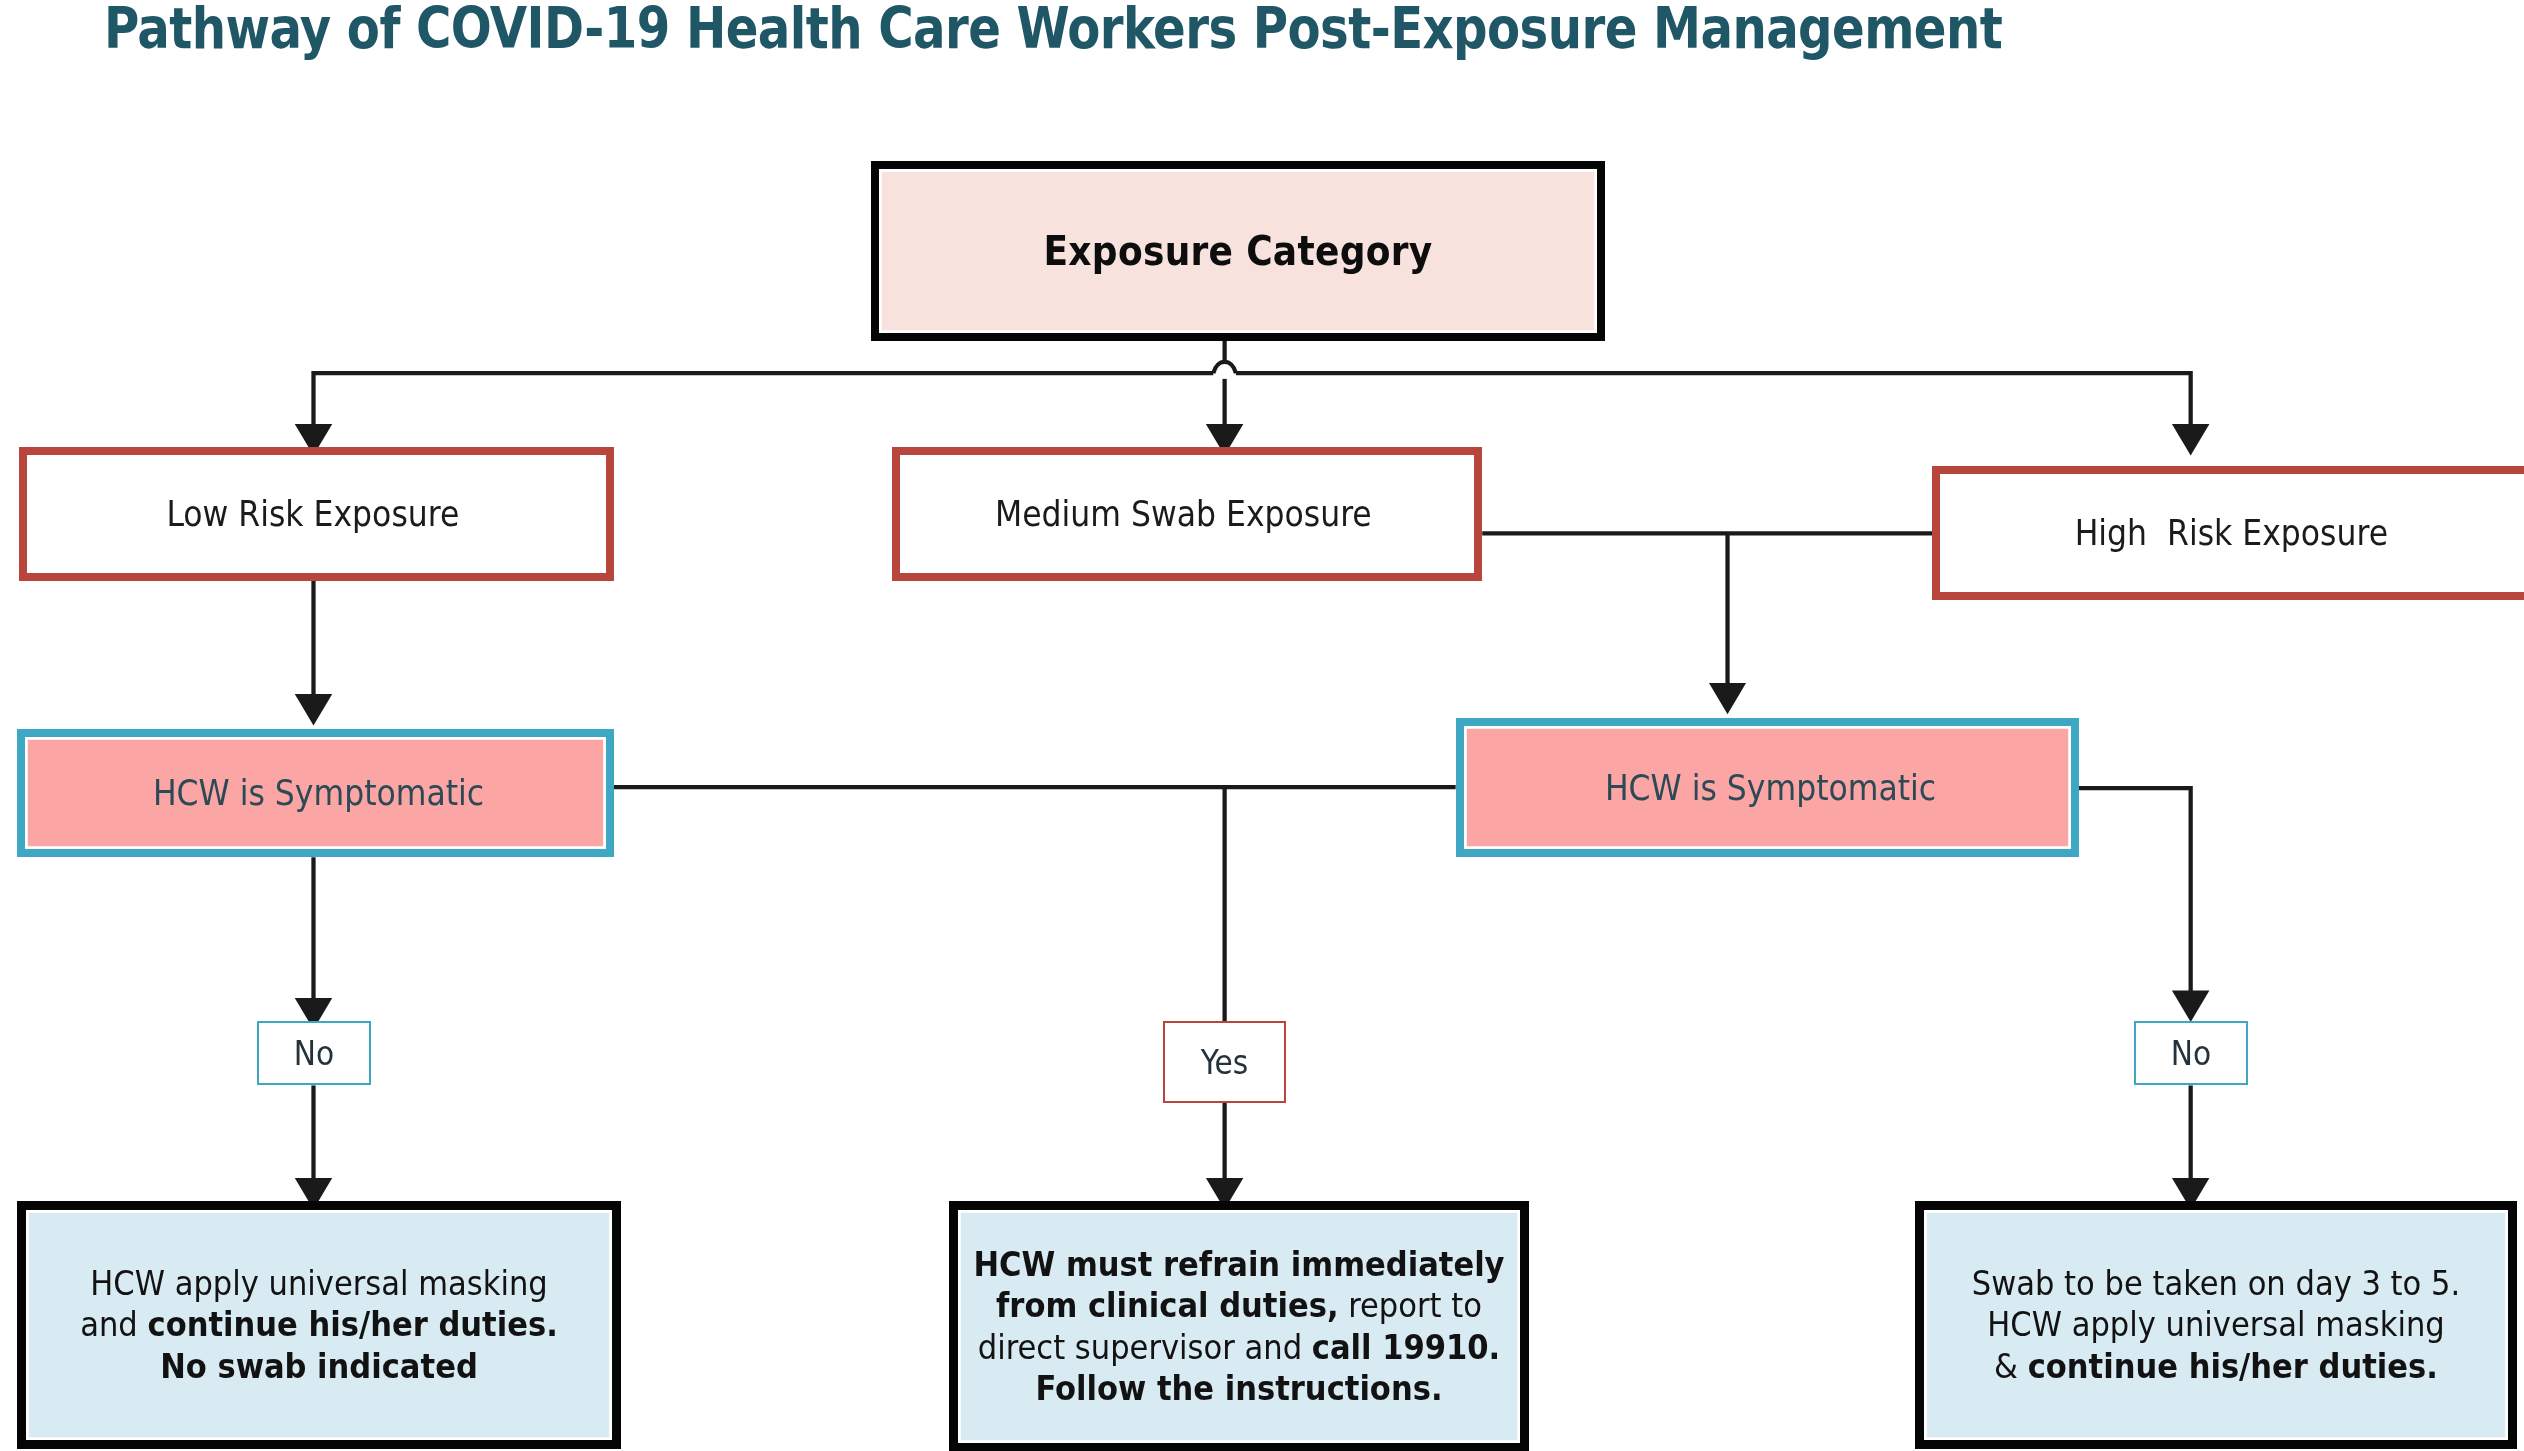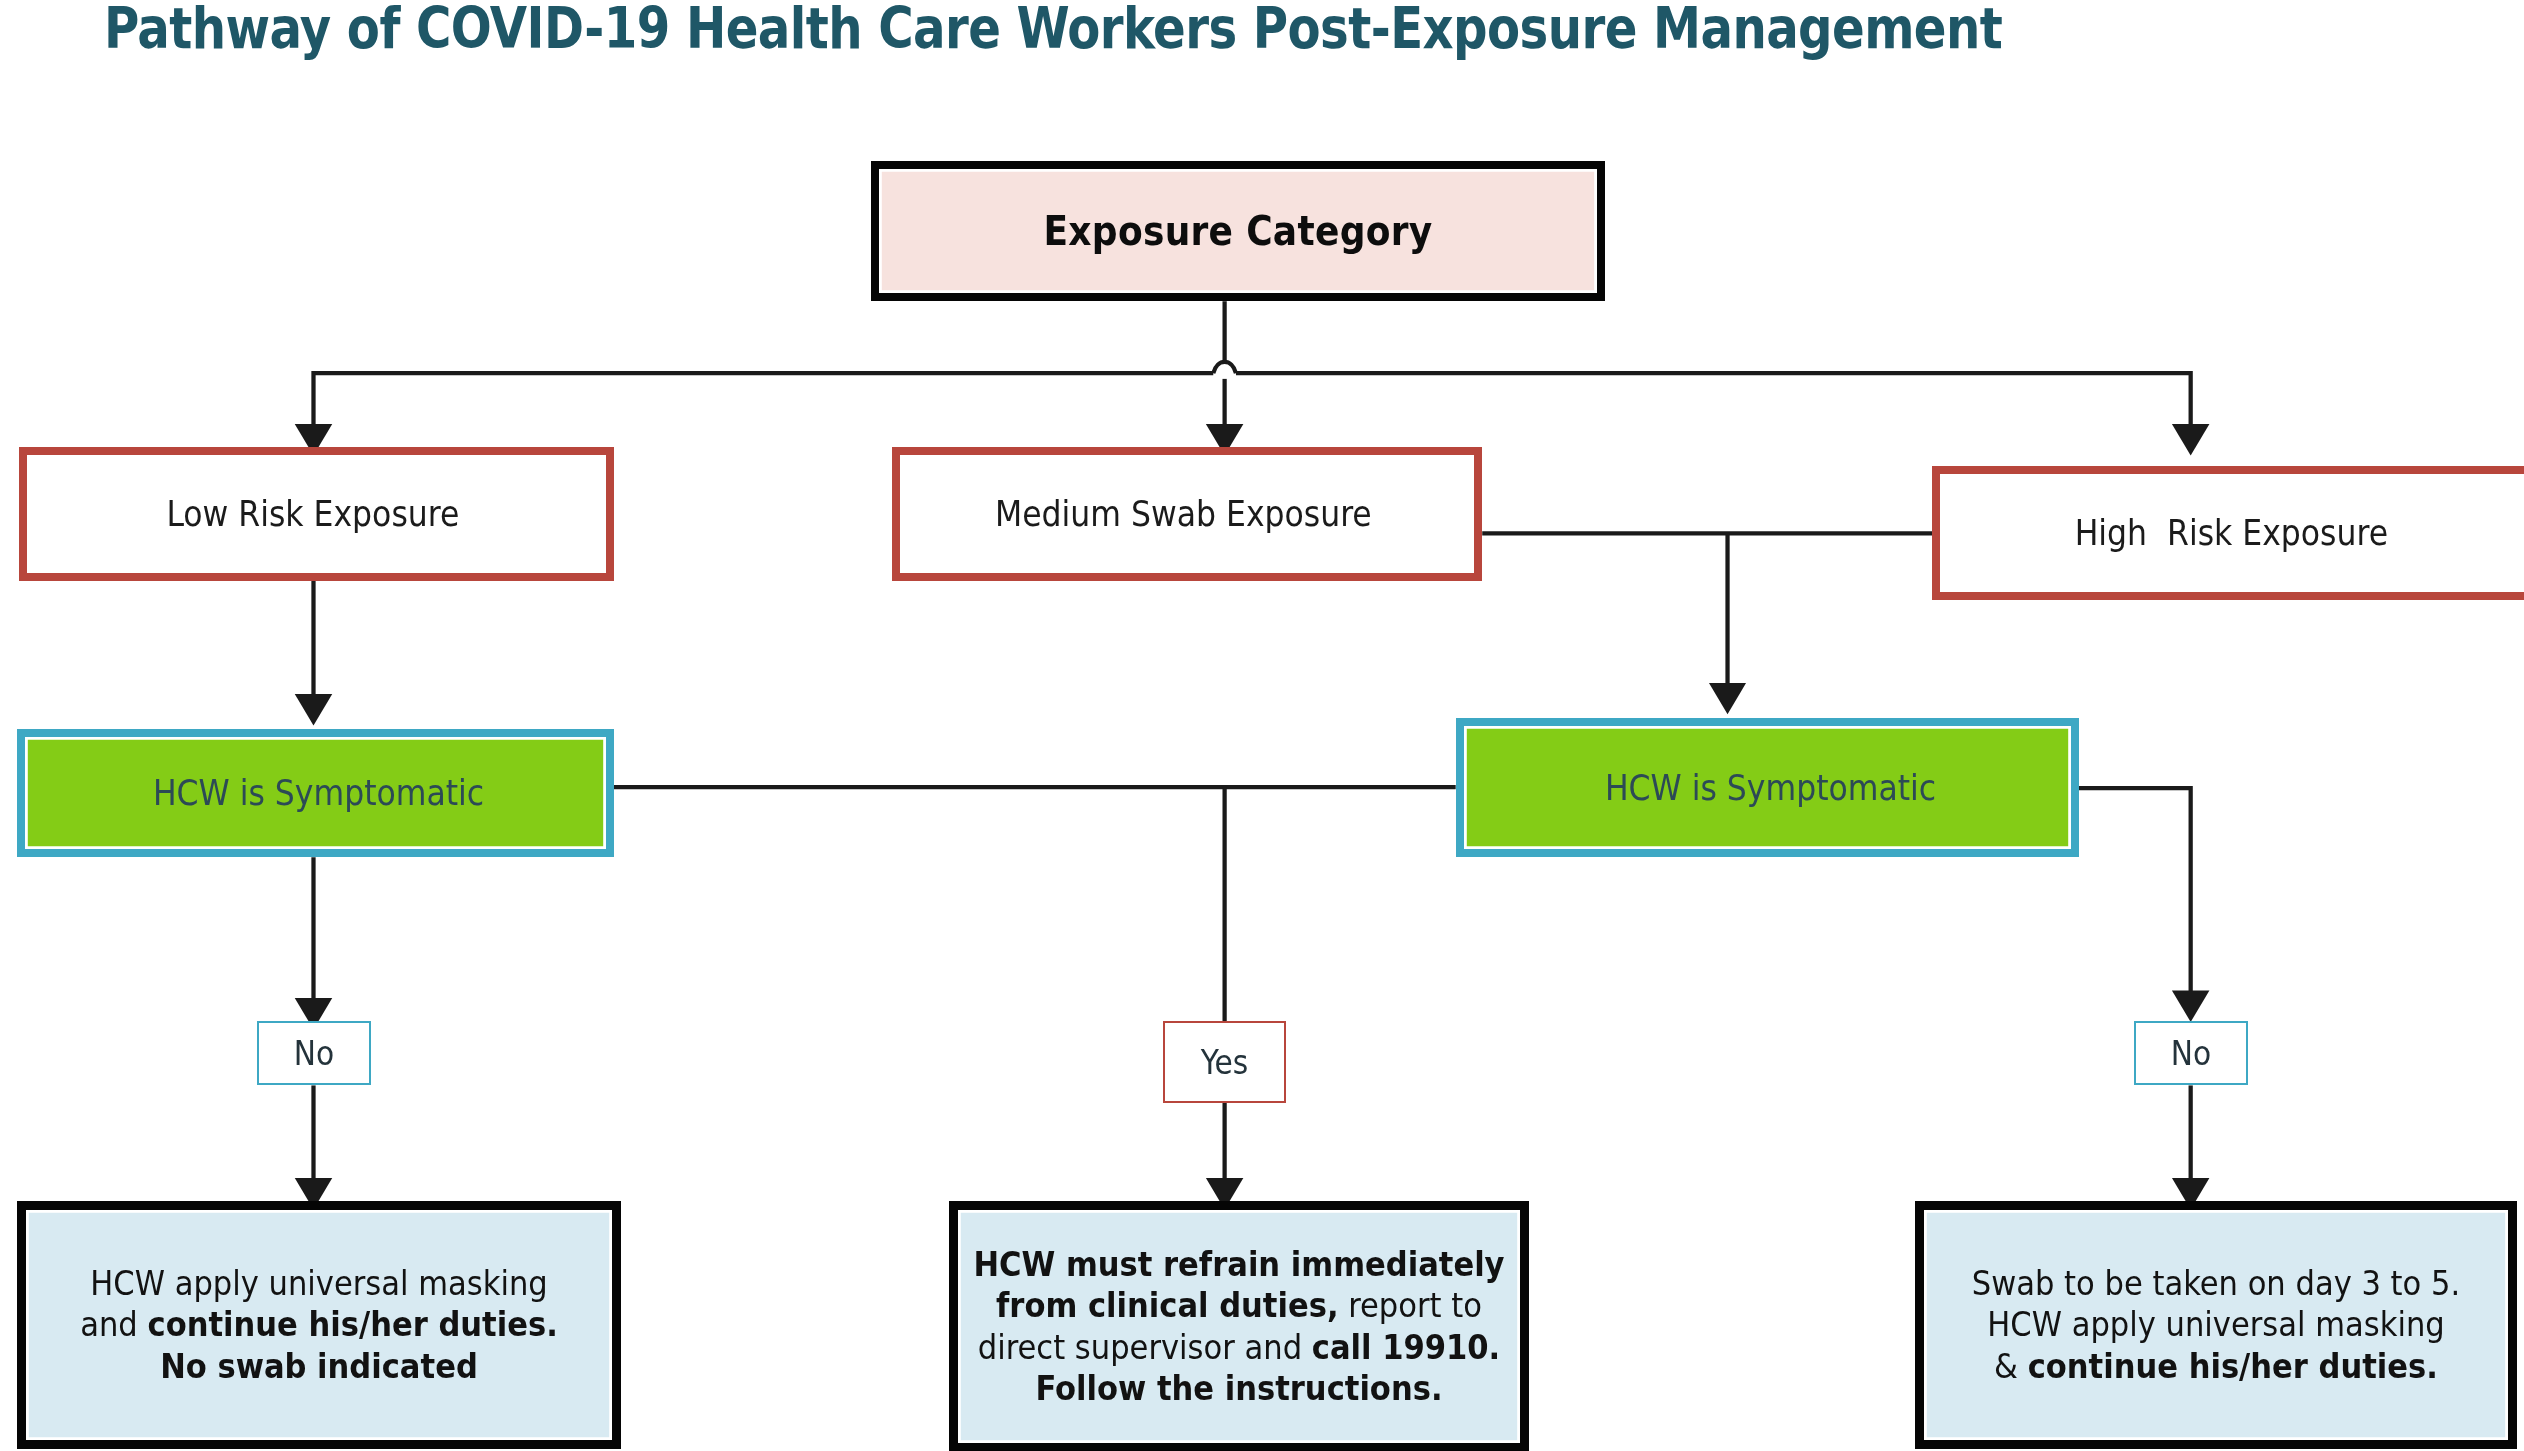--- a/index.html
+++ b/index.html
@@ -83,21 +83,21 @@
   .node-risk .inner {
     font-size: 35px;
     color: #1b1b1b;
     font-family: "DejaVu Sans Condensed", "Liberation Sans Narrow", "Liberation Sans", sans-serif;
     white-space: pre;
     padding-left: 6px;
   }
 
   
   .node-symp {
-    background: #84cc16;
+    background: #fca5a5;
     border: 8.5px solid #3ea8c4;
     box-shadow: inset 0 0 0 2.8px #ffffff;
     padding-left: 6px;
   }
   .node-symp .inner {
     font-size: 35px;
     color: #2c4a56;
     font-family: "DejaVu Sans Condensed", "Liberation Sans Narrow", "Liberation Sans", sans-serif;
   }
 
@@ -168,21 +168,21 @@
       <path d="M2195,832 L2313,832 L2313,1070" marker-end="url(#arrow)"></path>
 
       <path d="M331,1146 L331,1268" marker-end="url(#arrow)"></path>
       <path d="M1293,1146 L1293,1268" marker-end="url(#arrow)"></path>
       <path d="M2313,1146 L2313,1268" marker-end="url(#arrow)"></path>
     </g>
   </svg>
 
   <div class="chart-title">Pathway of COVID-19 Health Care Workers Post-Exposure Management</div>
 
-  <div class="node node-root" style="left:871px; top:161px; width:734px; height:140px;">
+  <div class="node node-root" style="left:871px; top:161px; width:734px; height:180px;">
     <span class="inner">Exposure Category</span>
   </div>
 
   <div class="node node-risk" style="left:19px; top:447px; width:595px; height:134px;">
     <span class="inner">Low Risk Exposure</span>
   </div>
 
   <div class="node node-risk" style="left:892px; top:447px; width:590px; height:134px;">
     <span class="inner">Medium Swab Exposure</span>
   </div>

